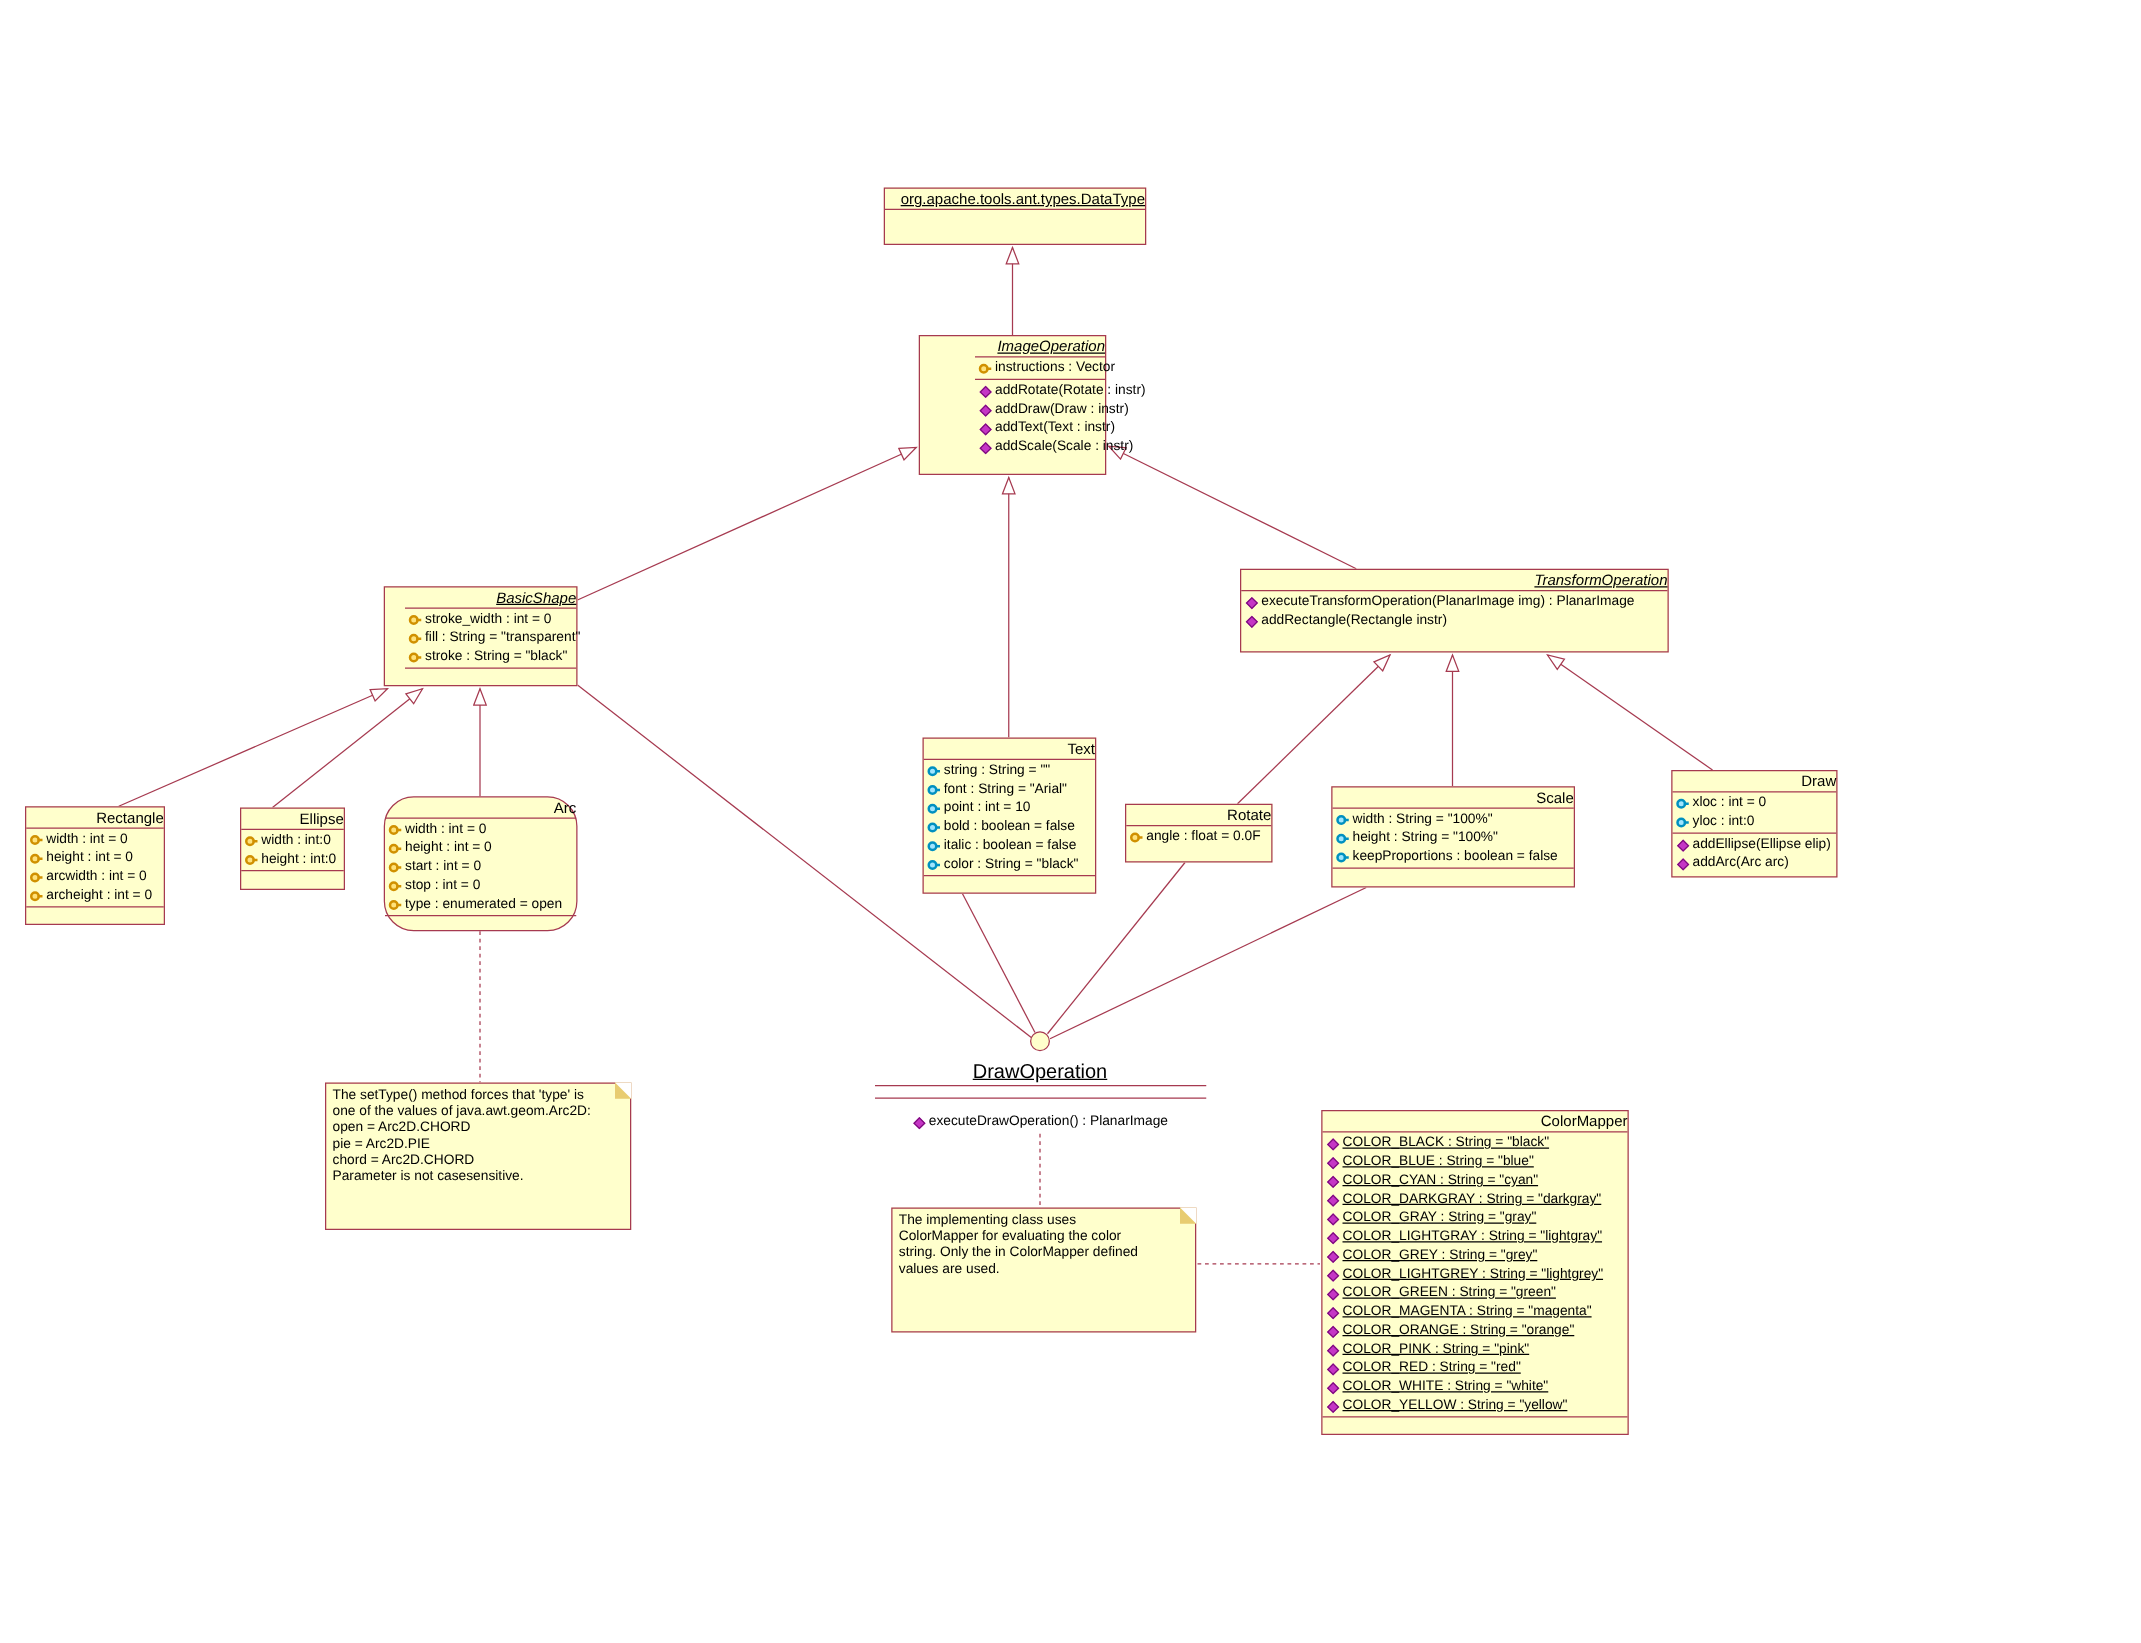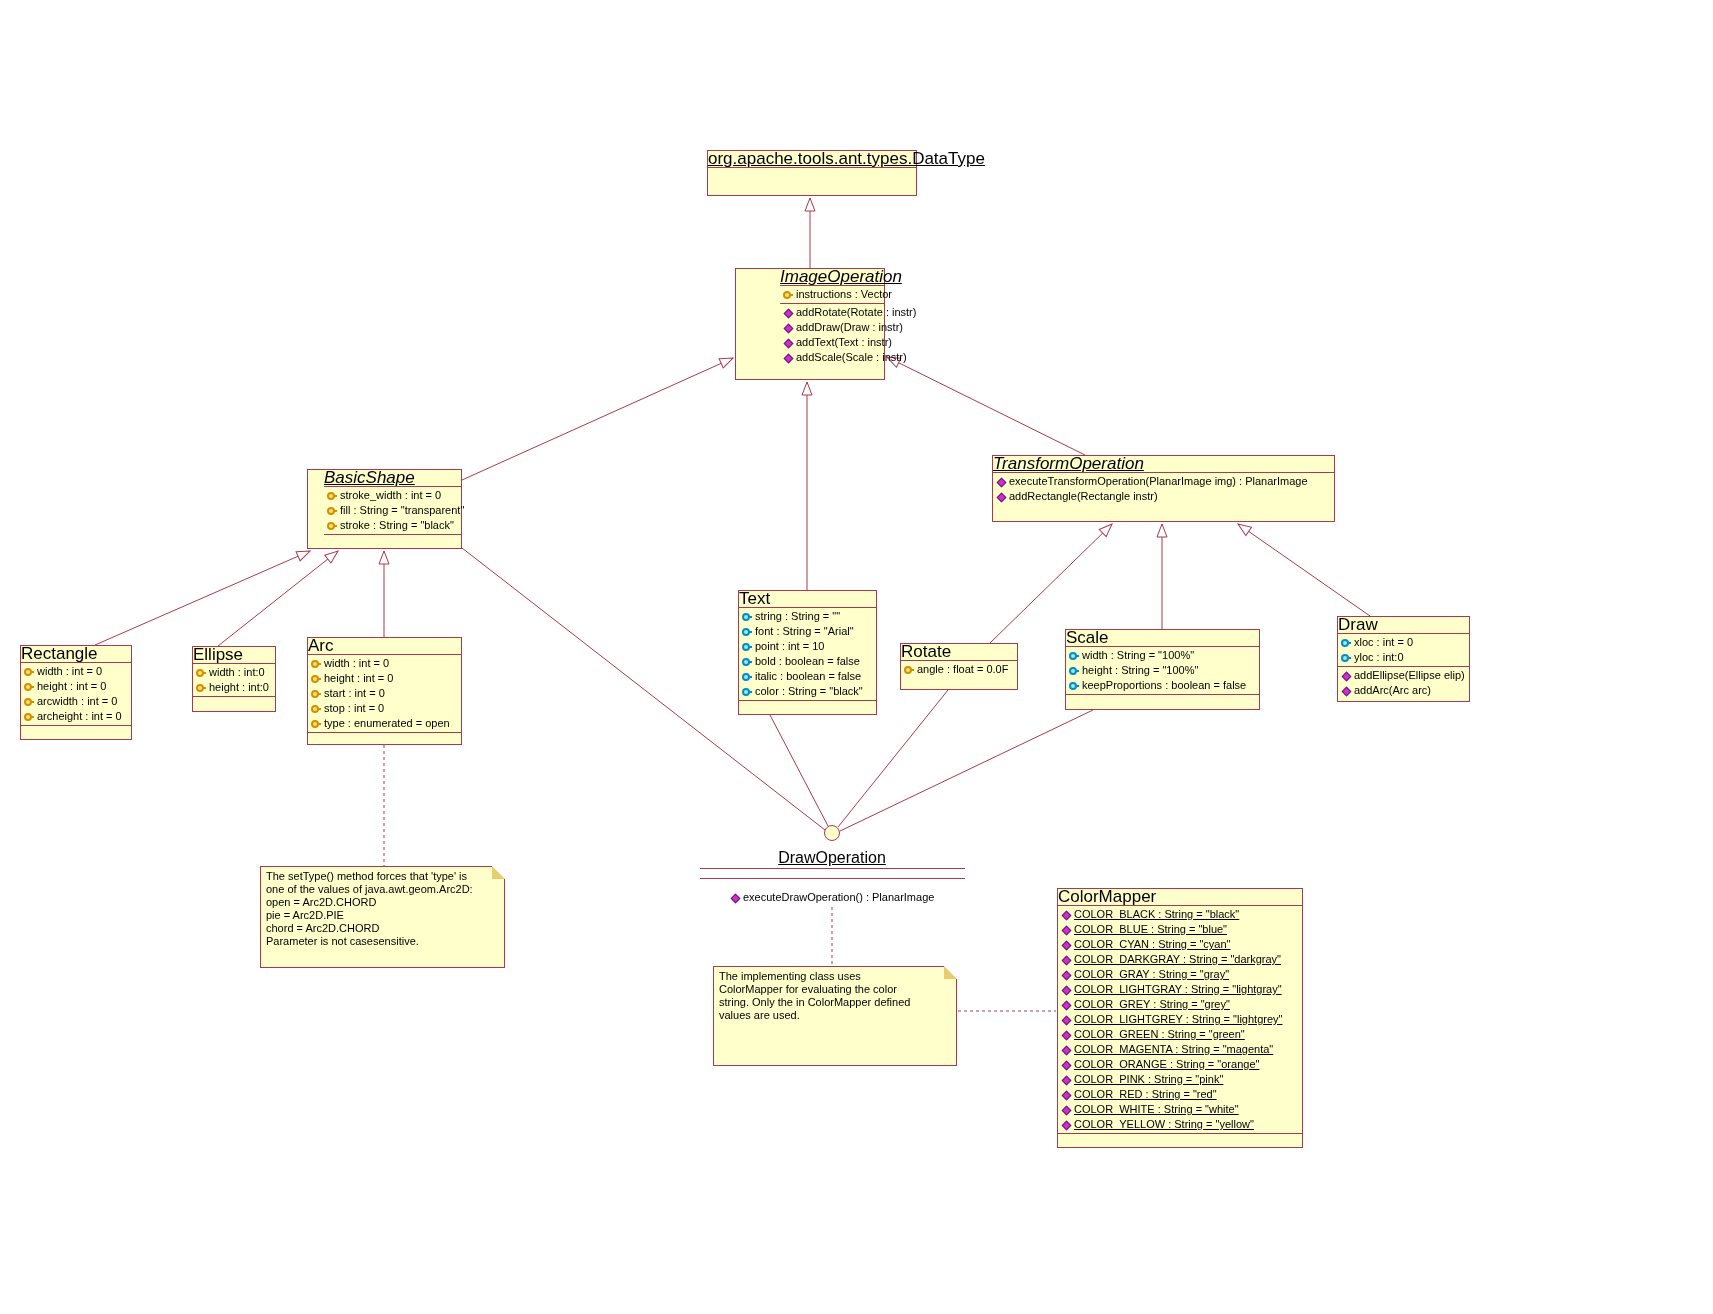--- a/index.html
+++ b/index.html
@@ -7,21 +7,21 @@
     --line:#A63A50;
     --ink:#000000;
   }
   html,body{margin:0;padding:0;background:#FFFFFF;}
   #canvas{position:relative;width:1713px;height:1314px;background:#FFFFFF;overflow:hidden;
           font-family:"Liberation Sans", sans-serif;color:var(--ink);}
   svg.wires{position:absolute;left:0;top:0;z-index:0;}
   
   .uml-class{position:absolute;z-index:1;display:flex;flex-direction:column;
              background:var(--fill);border:1px solid var(--line);box-sizing:border-box;}
-  .ctitle{flex:0 0 16px;line-height:16px;text-align:left;font-size:17px;white-space:nowrap;}
+  .ctitle{flex:0 0 16px;line-height:16px;text-align:right;font-size:12px;white-space:nowrap;}
   .ctitle.it{font-style:italic}
   .ctitle.un{text-decoration:underline}
   .comp{border-top:1px solid var(--line);padding:1px 0;}
   .comp.grow{flex:1 1 auto;}
   .row{height:15px;display:flex;align-items:center;padding:0 2px;font-size:11px;white-space:nowrap;}
   .row .t{line-height:15px;}
   .t.u{text-decoration:underline}
   .t.i{}
   
   .ic{position:relative;width:12px;height:12px;flex:0 0 12px;margin-right:2px;}
@@ -177,21 +177,21 @@
           <span class="t ">width : int:0</span>
         </div>
         <div class="row">
           <span class="ic protected-key"></span>
           <span class="t ">height : int:0</span>
         </div>
     </div>
     <div class="comp grow"></div>
   </div>
 
-  <div class="uml-class" style="left:307px;top:637px;width:155px;height:108px;">
+  <div class="uml-class" style="left:307px;top:637px;width:155px;height:108px;border-radius:24px;">
     <div class="ctitle">Arc</div>
     <div class="comp">
       <div class="row">
           <span class="ic protected-key"></span>
           <span class="t ">width : int = 0</span>
         </div>
         <div class="row">
           <span class="ic protected-key"></span>
           <span class="t ">height : int = 0</span>
         </div>
@@ -362,21 +362,21 @@
     <div class="comp grow"></div>
   </div>
 
   <div class="iface-label" style="left:757px;top:849px;width:150px;">DrawOperation</div>
   <div class="iface-lines" style="left:700px;top:868px;width:265px;"></div>
   <div class="iface-method row" style="left:727px;top:890px;">
     <span class="ic public-diamond"></span>
     <span class="t">executeDrawOperation() : PlanarImage</span>
   </div>
 
-  <div class="note" style="left:260px;top:866px;width:245px;height:102px;">
+  <div class="note" style="left:260px;top:866px;width:245px;height:118px;">
     <div class="nrow">The setType() method forces that 'type' is</div>
       <div class="nrow">one of the values of java.awt.geom.Arc2D:</div>
       <div class="nrow">open = Arc2D.CHORD</div>
       <div class="nrow">pie = Arc2D.PIE</div>
       <div class="nrow">chord = Arc2D.CHORD</div>
       <div class="nrow">Parameter is not casesensitive.</div>
   </div>
 
   <div class="note" style="left:713px;top:966px;width:244px;height:100px;">
     <div class="nrow">The implementing class uses</div>

